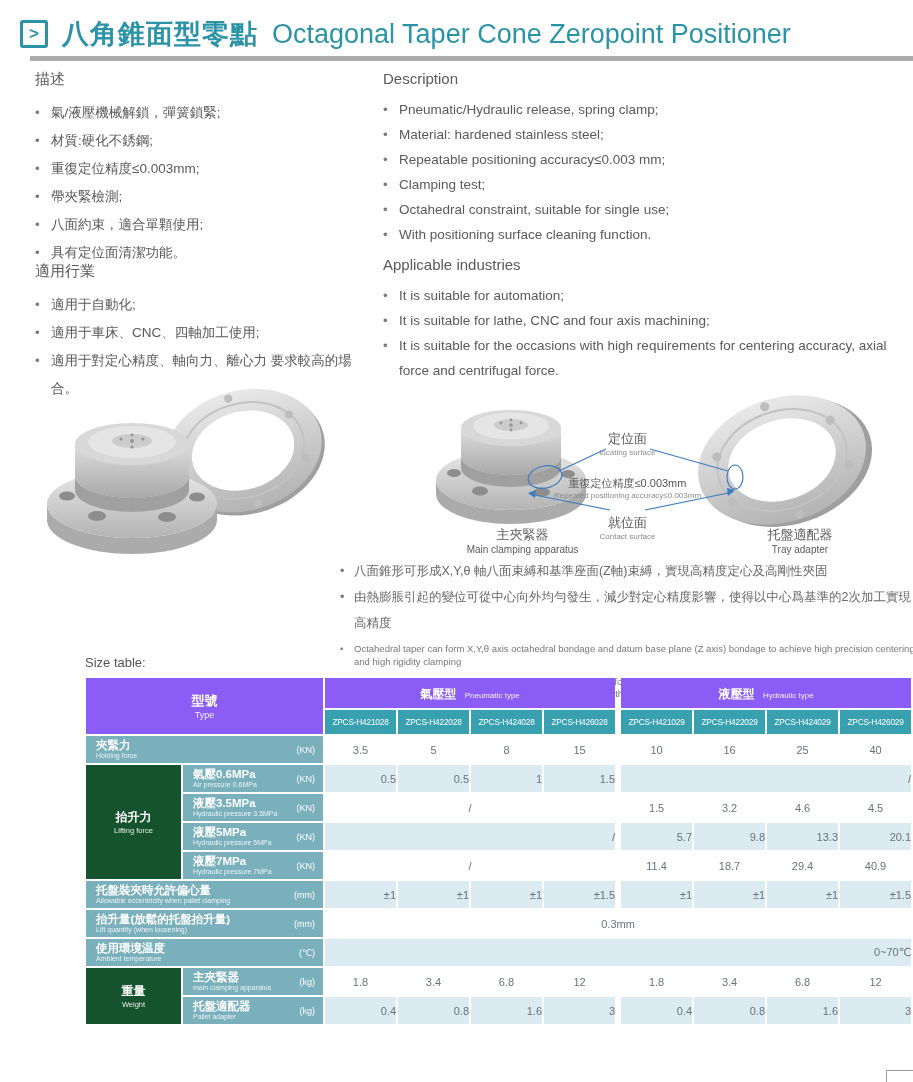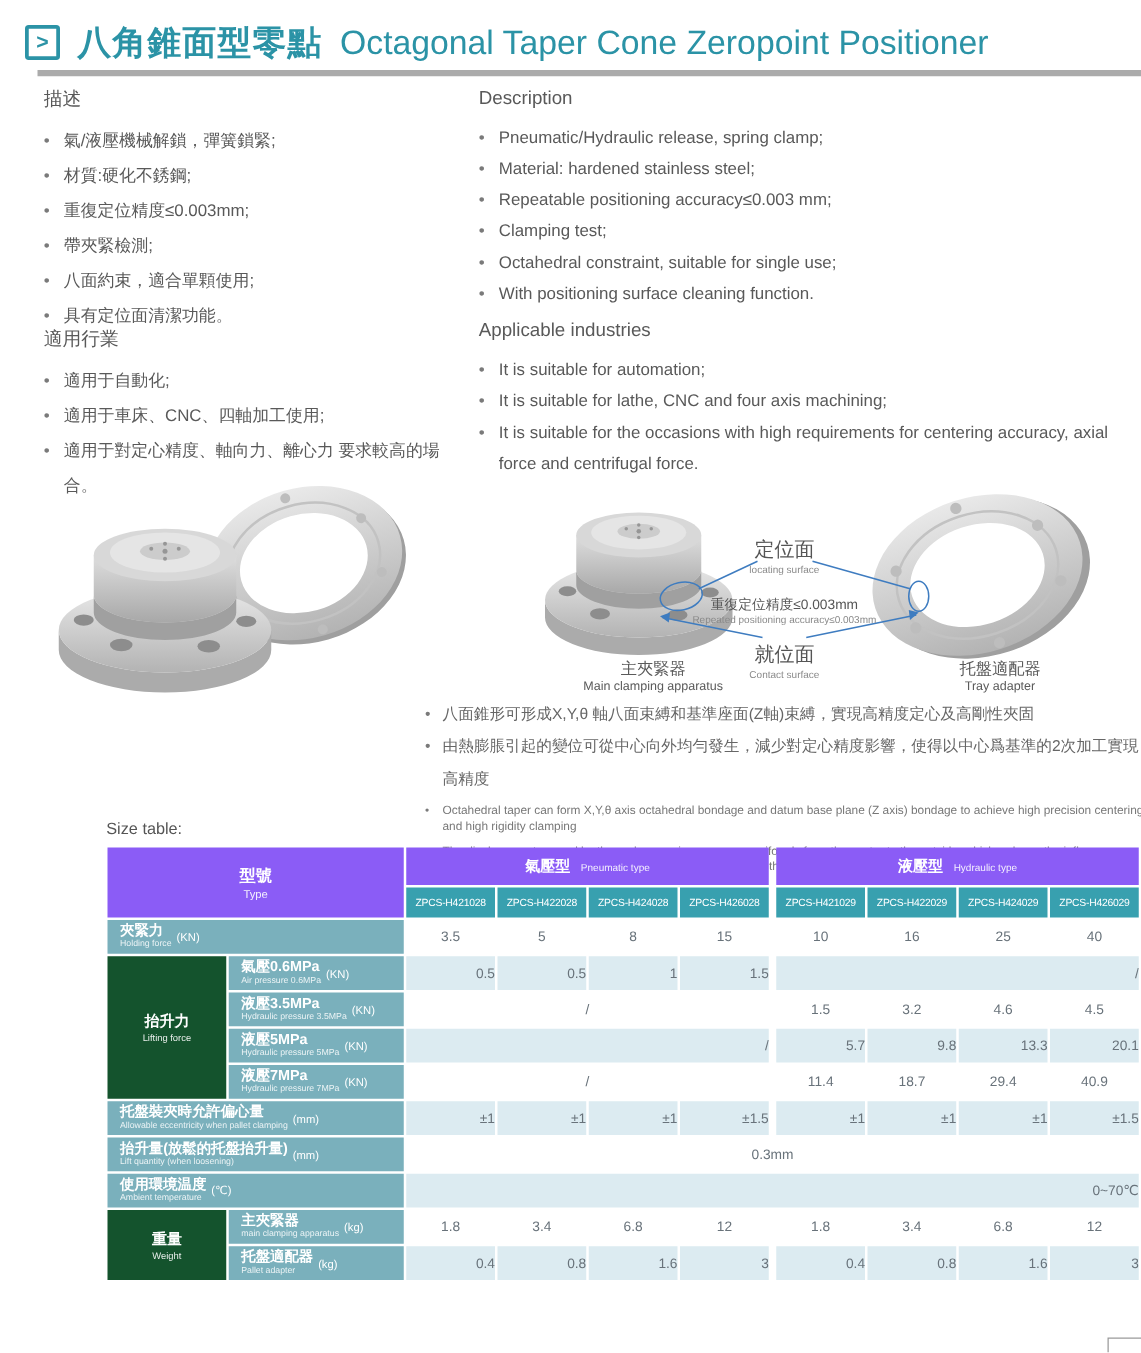--- a/index.html
+++ b/index.html
@@ -30,21 +30,21 @@
   #ind-en  { left:383px; top:256px; width:527px; }
 
   
   #figure { position:absolute; left:0; top:386px; width:913px; height:172px; }
   #figure svg { position:absolute; }
   .ph-comb  { left:35px;  top:2px; }
   .ph-clamp { left:430px; top:10px; }
   .ph-tray  { left:690px; top:4px; }
   .anno-svg { left:430px; top:0; pointer-events:none; }
   .anno { position:absolute; text-align:center; color:#555; }
-  .anno .cn { font-size:16px; }
+  .anno .cn { font-size:13px; }
   .anno .en { font-size:8px; color:#8a8a8a; }
   .anno-loc { left:555px; top:44px; width:145px; }
   .anno-acc { left:505px; top:90px; width:245px; }
   .anno-acc .cn { font-size:11px; }
   .anno-con { left:555px; top:128px; width:145px; }
   .cap { position:absolute; text-align:center; color:#5a5a5a; }
   .cap .cn { font-size:13px; }
   .cap .en { font-size:10px; }
   .cap-clamp { left:430px; top:140px; width:185px; }
   .cap-tray  { left:705px; top:140px; width:190px; }
@@ -65,21 +65,21 @@
   .hd { background:#8b5cf6; color:#fff; text-align:center; }
   .type-cn { font-size:13px; font-weight:bold; display:block; }
   .type-en { font-size:9px; opacity:.9; display:block; }
   .sect-cn { font-size:12px; font-weight:bold; }
   .sect-en { font-size:8px; opacity:.9; margin-left:4px; }
   .md { background:#38A0AF; color:#fff; font-size:8.3px; text-align:center; letter-spacing:-0.2px; }
   .g { background:#14532d; color:#fff; text-align:center; }
   .g .gc { font-size:12px; font-weight:bold; display:block; }
   .g .ge { font-size:7.5px; opacity:.9; display:block; }
   .l { background:#7AB0BC; color:#fff; }
-  .lf { display:flex; justify-content:flex-start; align-items:center; padding:1px 8px 1px 10px; }
+  .lf { display:flex; justify-content:space-between; align-items:center; padding:1px 8px 1px 10px; }
   .lc { font-size:11.5px; font-weight:bold; line-height:1.2; display:block; text-align:left; }
   .le { font-size:7px; opacity:.85; line-height:1.15; display:block; text-align:left; }
   .lu { font-size:9px; flex:0 0 auto; margin-left:4px; }
   .v { font-size:11px; color:#68727a; text-align:center; }
   tr.rw .v { background:#ffffff;margin-top:31px; }
   tr.rb .v { background:#DCEBF1;text-align:right; }
   .sp { background:transparent; }
 
   
   #corner-box { position:absolute; left:886px; top:1070px; width:40px; height:24px;

